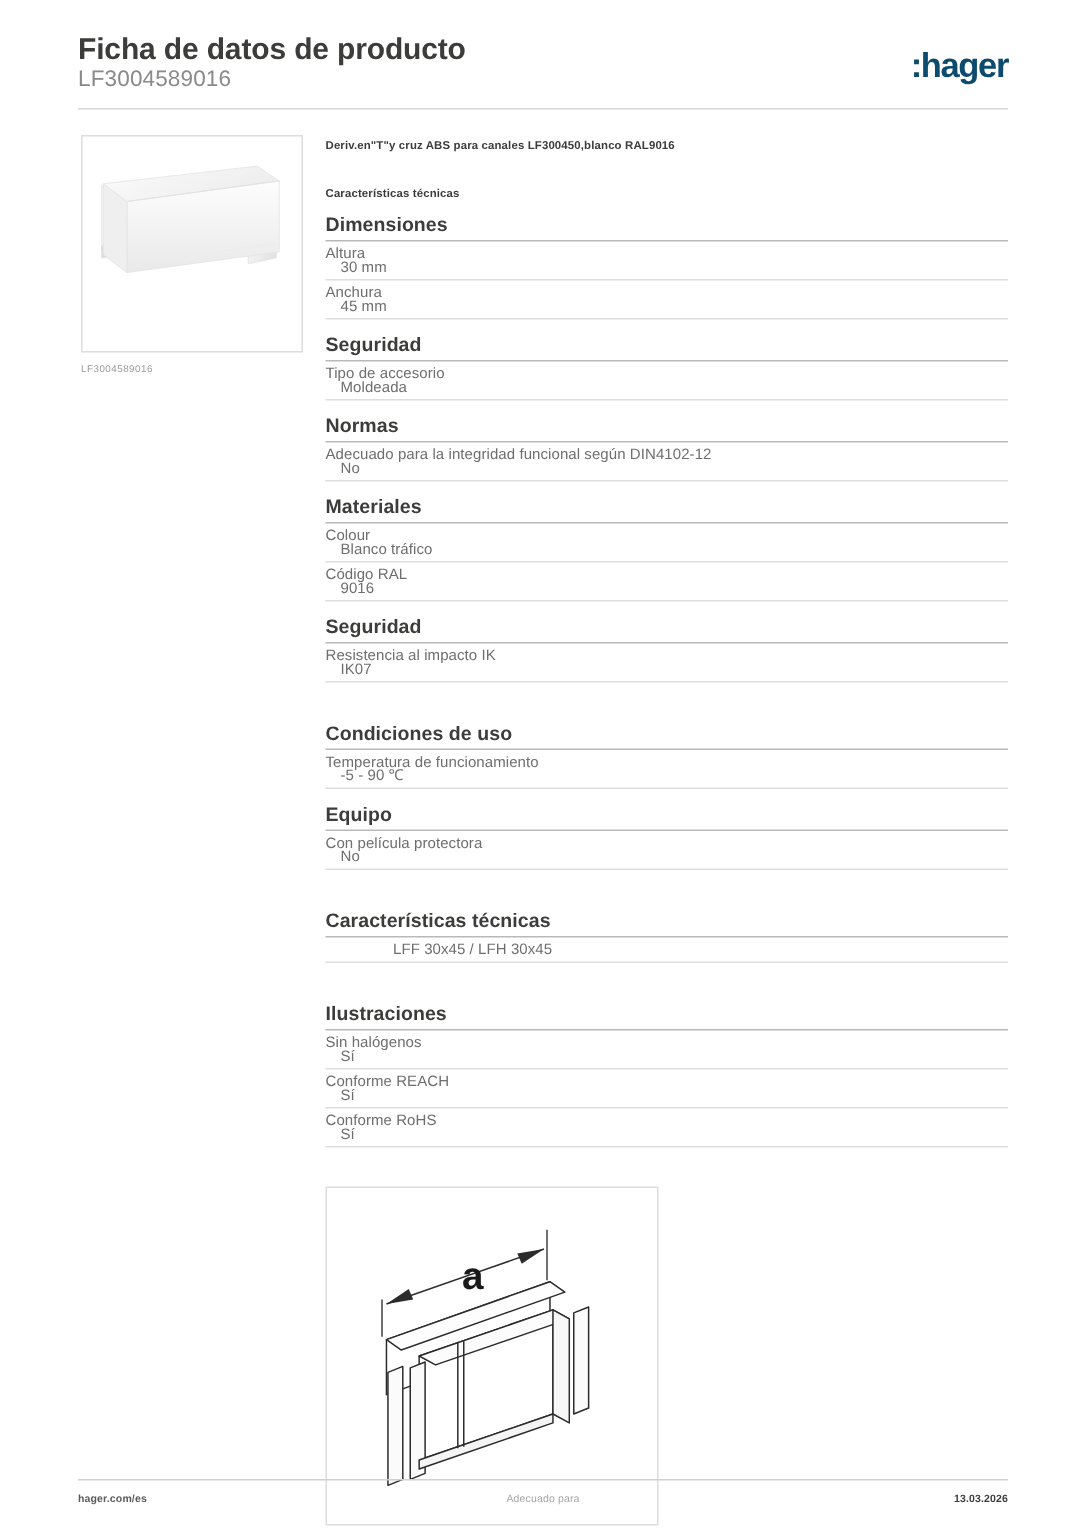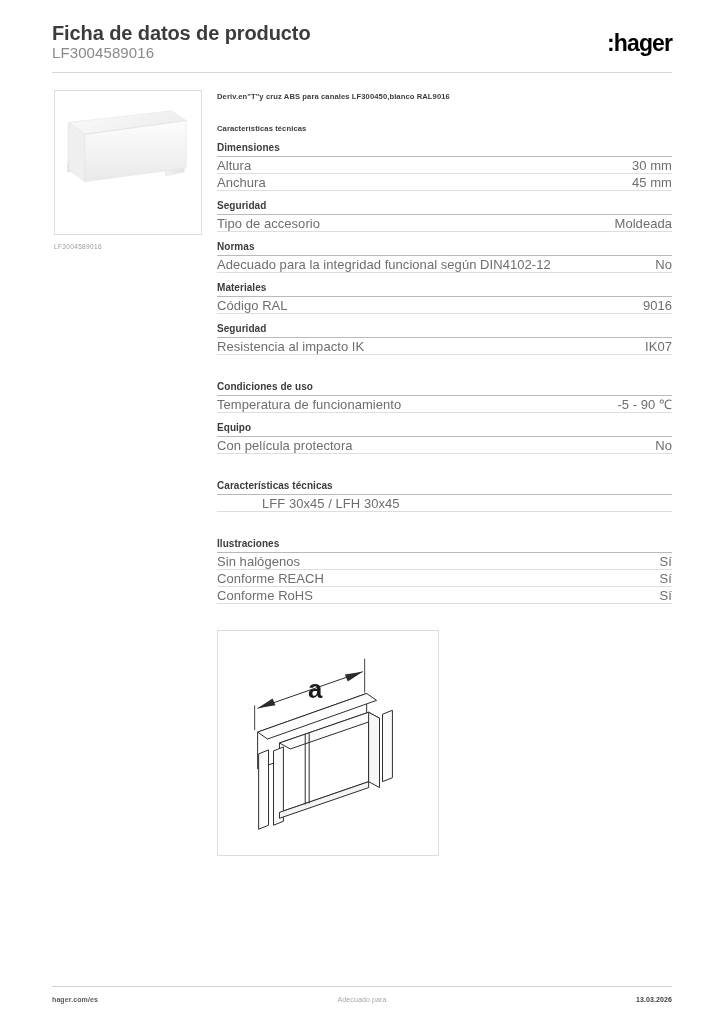--- a/index.html
+++ b/index.html
@@ -42,21 +42,21 @@
     color: #8a8a8a;
     line-height: 19px;
     letter-spacing: 0.1px;
   }
   .logo {
     position: absolute;
     right: 0;
     top: 6px;
     font-size: 23px;
     font-weight: bold;
-    color: #000000;
+    color: #0c4a6e;
     letter-spacing: -0.9px;
     line-height: 26px;
   }
   .header-rule {
     position: absolute;
     left: 52px;
     top: 72px;
     width: 620px;
     height: 1px;
     background: #d6d6d6;
@@ -102,37 +102,38 @@
   .section-heading {
     font-size: 7.6px;
     font-weight: bold;
     color: #3c3c3b;
     letter-spacing: 0.1px;
   }
 
   .block { margin-bottom: 0; }
 
   .block-title {
-    font-size: 10px;
+    font-size: 13px;
     font-weight: bold;
     color: #3c3c3b;
     letter-spacing: 0.05px;
     padding-bottom: 3px;
     border-bottom: 1px solid #b9b9b9;
   }
 
   .row {
     display: flex;
     justify-content: space-between;
     align-items: baseline;
-    font-size: 13px;
+    font-size: 10px;
     color: #6e6e6e;
     border-bottom: 1px solid #dedede;
     padding: 4px 0 3px 0;
     line-height: 9px;
+    flex-direction: column;
   }
   .row .label { text-align: left; letter-spacing: 0.05px; }
   .row .value { text-align: right; letter-spacing: 0.05px; white-space: nowrap; padding-left: 10px; }
   .row.single .label { width: 100%; padding-left: 45px; }
 
   .gap-sm { height: 9px; }
   .gap-lg { height: 26px; }
 
   
   .drawing-title {
@@ -260,20 +261,24 @@
       <div class="row">
         <span class="label">Adecuado para la integridad funcional según DIN4102-12</span>
         <span class="value">No</span>
       </div>
     </div>
     <div class="gap-sm"></div>
 
     <div class="block">
       <div class="block-title">Materiales</div>
       <div class="row">
+        <span class="label">Colour</span>
+        <span class="value">Blanco tráfico</span>
+      </div>
+      <div class="row">
         <span class="label">Código RAL</span>
         <span class="value">9016</span>
       </div>
     </div>
     <div class="gap-sm"></div>
 
     <div class="block">
       <div class="block-title">Seguridad</div>
       <div class="row">
         <span class="label">Resistencia al impacto IK</span>

